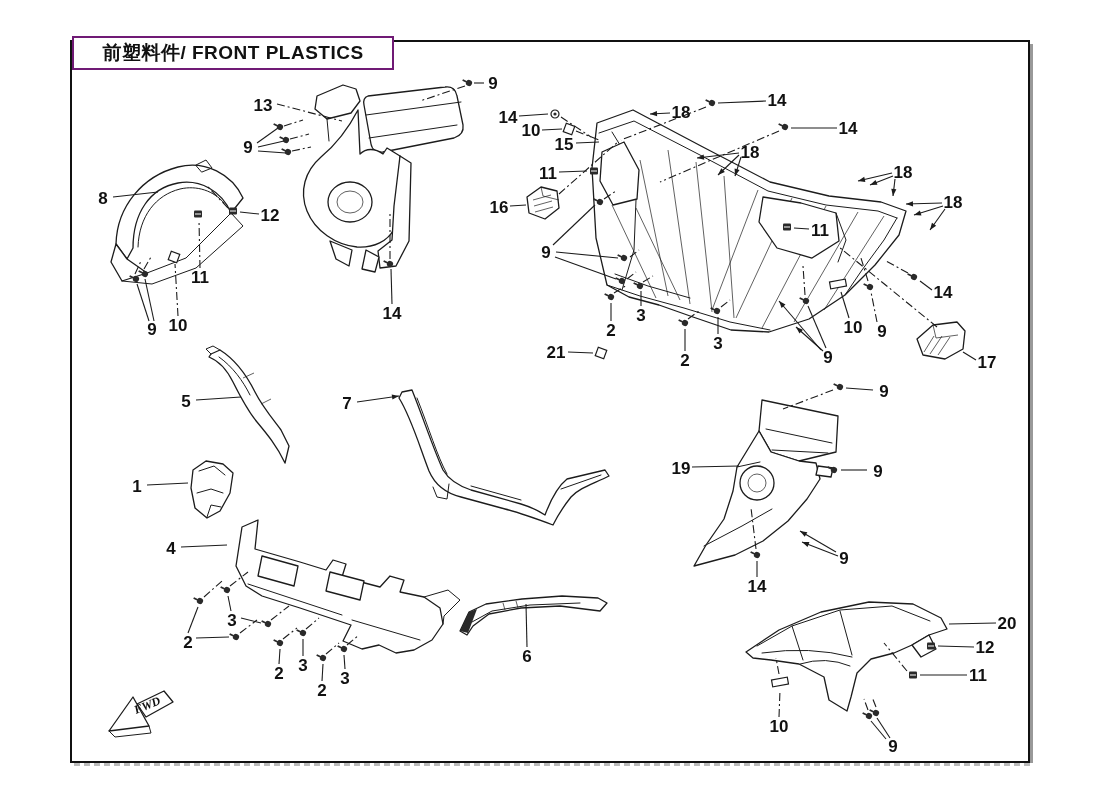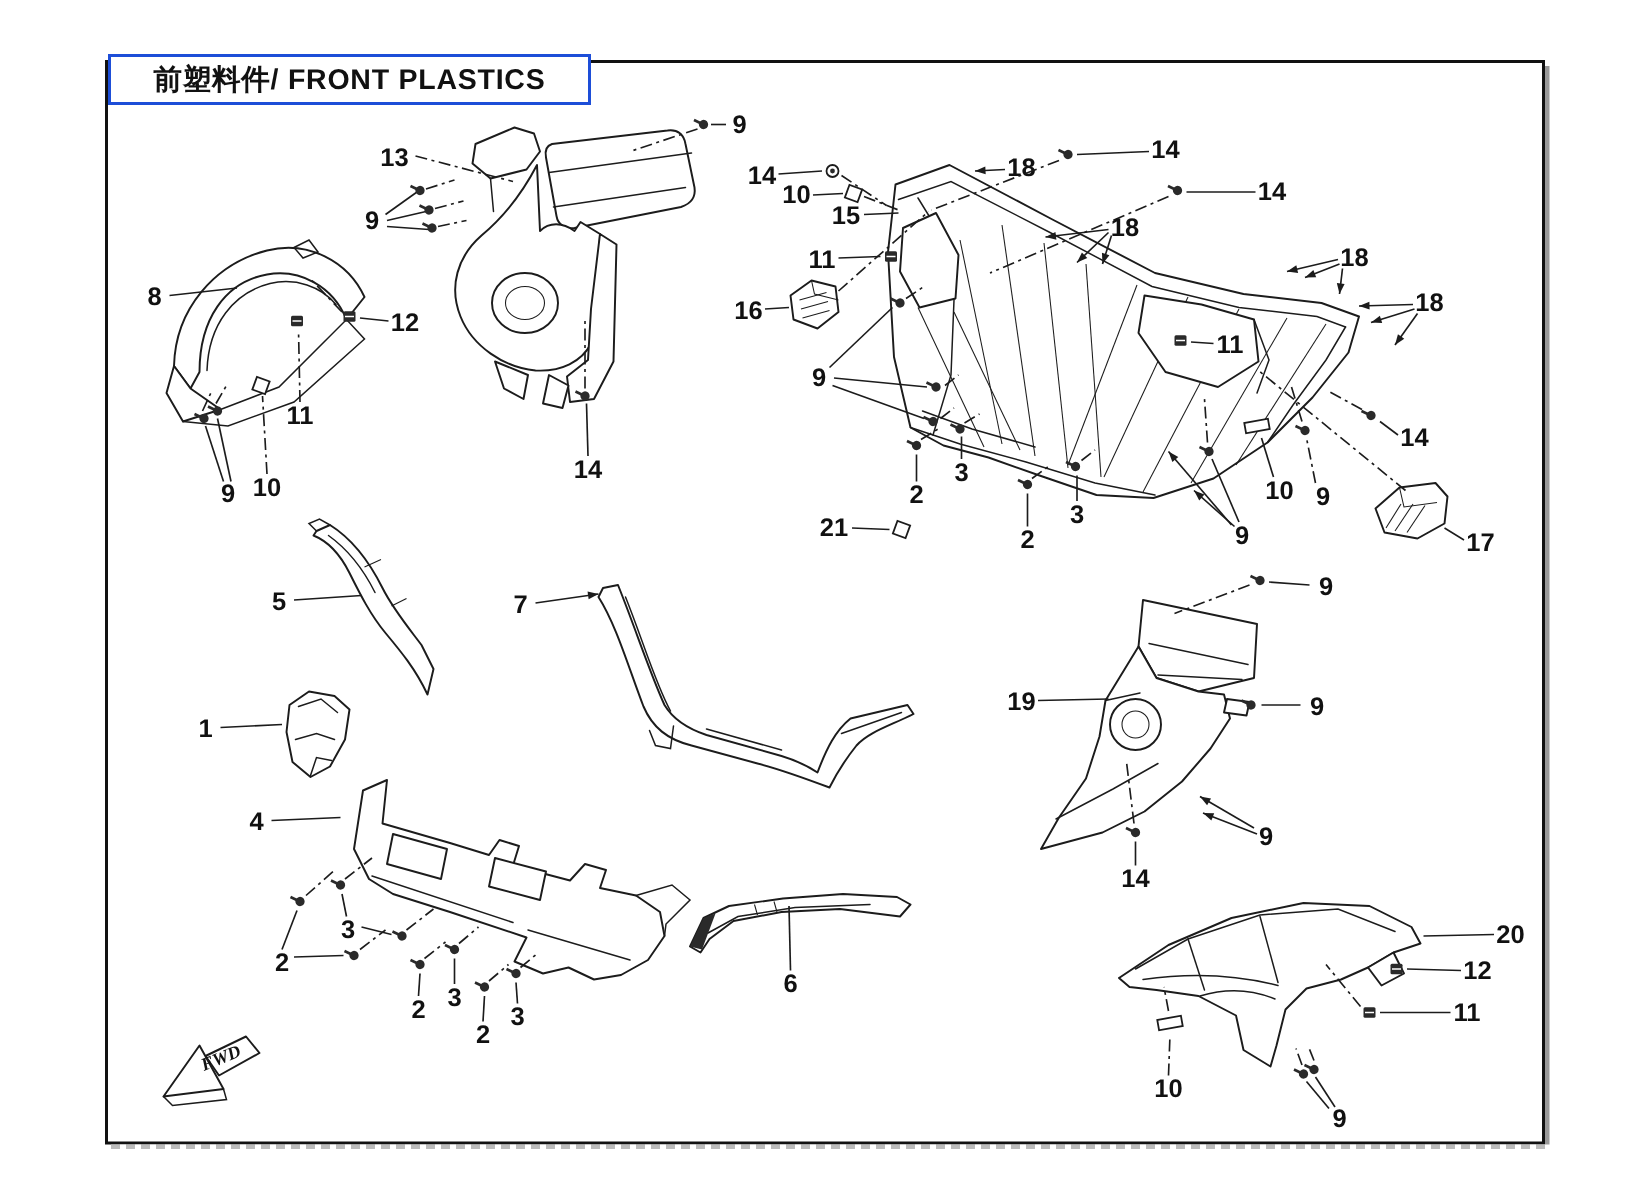--- a/index.html
+++ b/index.html
@@ -4,21 +4,21 @@
 <style>
   html,body{margin:0;padding:0;background:#fff;}
   .page{position:relative;width:1100px;height:800px;background:#fff;overflow:hidden;
         font-family:"Liberation Sans",sans-serif;}
   .frame{position:absolute;left:70px;top:40px;width:956px;height:719px;
          border:2px solid #111;background:#fff;}
   .frame-shadow{position:absolute;left:1030px;top:44px;width:3px;height:719px;background:#999;}
   .frame-shadow-b{position:absolute;left:74px;top:763px;width:956px;height:3px;
         background:repeating-linear-gradient(90deg,#bbb 0 6px,#fff 6px 10px);}
   .title-box{position:absolute;left:72px;top:36px;width:318px;height:30px;
-        border:2px solid #1d4ed8;background:#fff;display:flex;align-items:center;justify-content:center;}
+        border:2px solid #701a75;background:#fff;display:flex;align-items:center;justify-content:center;}
   .title-box span{font-weight:bold;font-size:19px;letter-spacing:.5px;color:#111;}
   svg.diagram{position:absolute;left:0;top:0;}
   .part{fill:#fff;stroke:#1c1c1c;stroke-width:1.3;stroke-linejoin:round;}
   .pl{fill:none;stroke:#1c1c1c;stroke-width:1;stroke-linecap:round;}
   .thin{fill:none;stroke:#1c1c1c;stroke-width:.7;}
   .dark{fill:#2a2a2a;stroke:none;}
   .ld{fill:none;stroke:#1c1c1c;stroke-width:1.1;}
   .dd{stroke-dasharray:8 3 2 3;}
   .callout{font-family:"Liberation Sans",sans-serif;font-weight:bold;font-size:17px;
            fill:#111;text-anchor:middle;dominant-baseline:central;}

